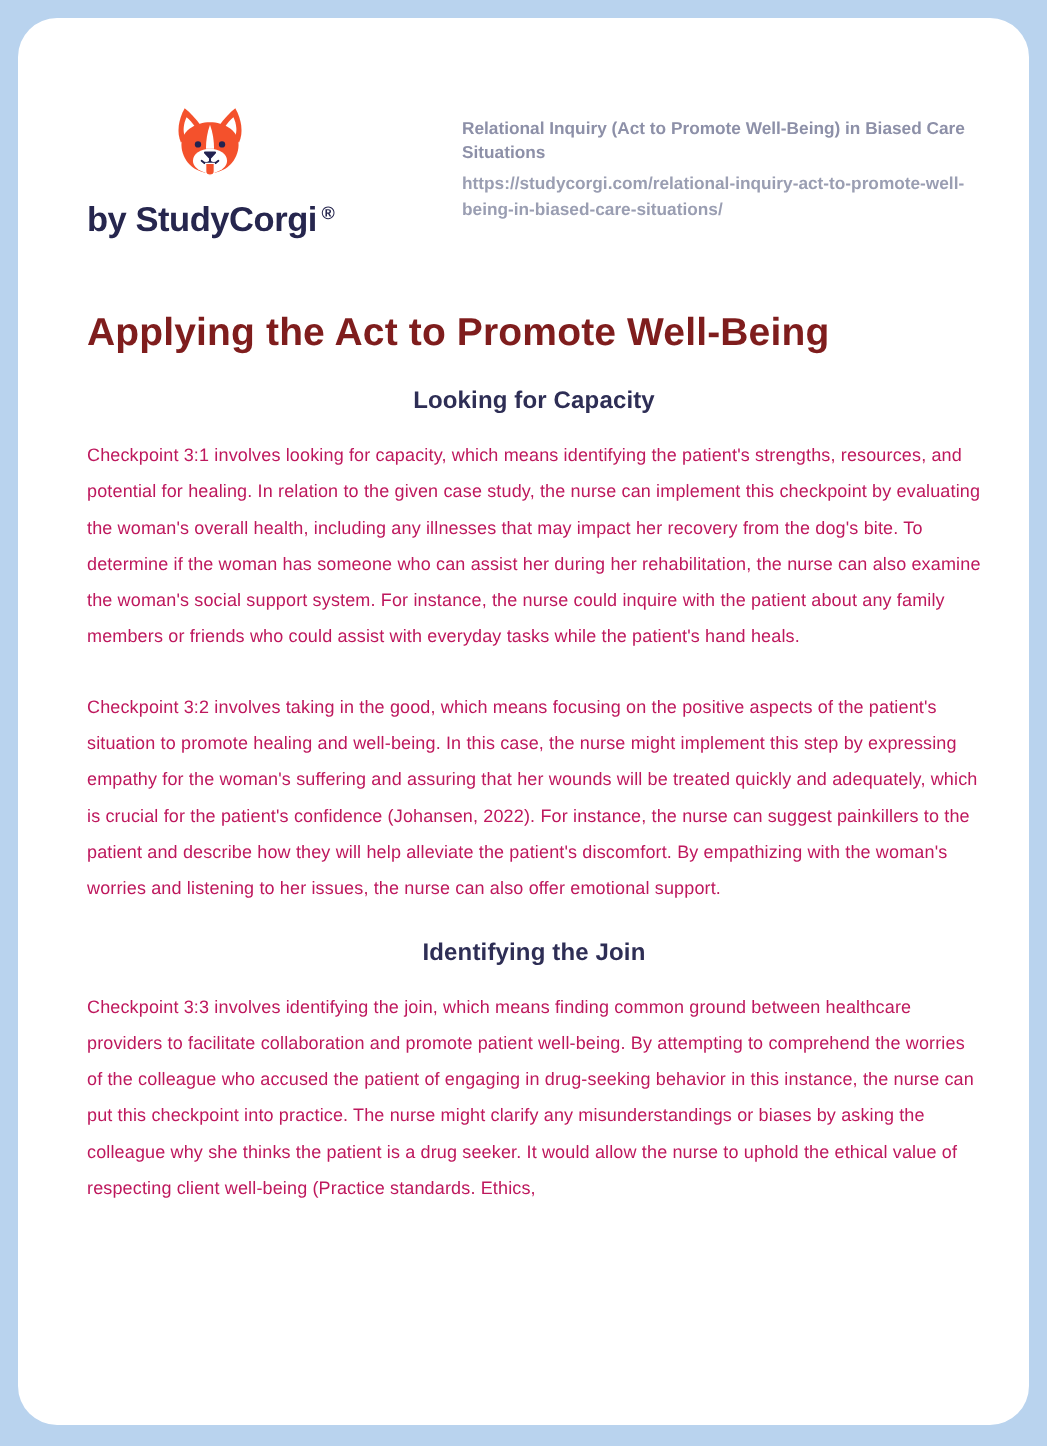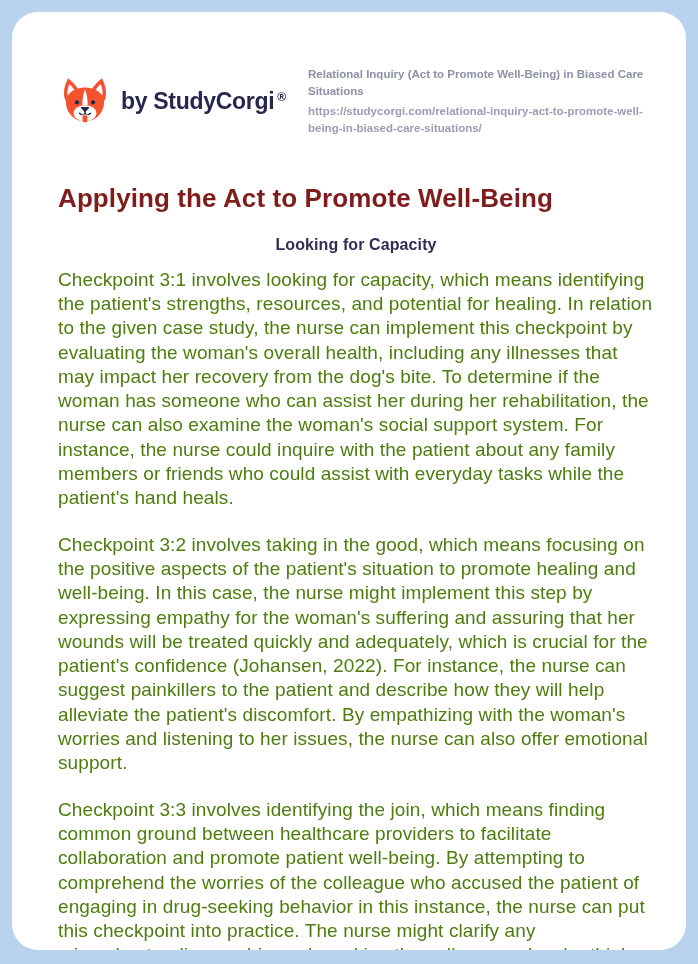--- a/index.html
+++ b/index.html
@@ -26,20 +26,21 @@
   .doc-header {
     display: flex;
     justify-content: space-between;
     align-items: center;
   }
   .logo {
     display: flex;
     align-items: center;
     gap: 9px;
     text-decoration: none;
+    flex-direction: column;
   }
   .logo svg { display: block; }
   .brand {
     font-size: 23px;
     font-weight: 800;
     color: #26264e;
     letter-spacing: -0.3px;
     white-space: nowrap;
   }
   .reg-mark {
@@ -79,23 +80,23 @@
   }
   .section-heading {
     font-size: 16px;
     font-weight: 700;
     color: #2e2e55;
     margin: 22px 0 14px 0;
     letter-spacing: 0.1px;
     text-align: center;
   }
   .section-body {
-    font-size: 19px;
+    font-size: 12px;
     line-height: 24.3px;
-    color: #4d7c0f;
+    color: #be185d;
     margin: 0 0 22px 0;
     letter-spacing: 0.1px;
   }
 </style>
 </head>
 <body>
 
 <div class="card">
 
   <header class="doc-header">
@@ -139,17 +140,18 @@
     <section>
       <h2 class="section-heading">Looking for Capacity</h2>
       <p class="section-body">Checkpoint 3:1 involves looking for capacity, which means identifying the patient's strengths, resources, and potential for healing. In relation to the given case study, the nurse can implement this checkpoint by evaluating the woman's overall health, including any illnesses that may impact her recovery from the dog's bite. To determine if the woman has someone who can assist her during her rehabilitation, the nurse can also examine the woman's social support system. For instance, the nurse could inquire with the patient about any family members or friends who could assist with everyday tasks while the patient's hand heals.</p>
     </section>
 
     <section>
       <p class="section-body">Checkpoint 3:2 involves taking in the good, which means focusing on the positive aspects of the patient's situation to promote healing and well-being. In this case, the nurse might implement this step by expressing empathy for the woman's suffering and assuring that her wounds will be treated quickly and adequately, which is crucial for the patient's confidence (Johansen, 2022). For instance, the nurse can suggest painkillers to the patient and describe how they will help alleviate the patient's discomfort. By empathizing with the woman's worries and listening to her issues, the nurse can also offer emotional support.</p>
     </section>
 
     <section>
+      <h2 class="section-heading">Identifying the Join</h2>
       <p class="section-body">Checkpoint 3:3 involves identifying the join, which means finding common ground between healthcare providers to facilitate collaboration and promote patient well-being. By attempting to comprehend the worries of the colleague who accused the patient of engaging in drug-seeking behavior in this instance, the nurse can put this checkpoint into practice. The nurse might clarify any misunderstandings or biases by asking the colleague why she thinks the patient is a drug seeker. It would allow the nurse to uphold the ethical value of respecting client well-being (Practice standards. Ethics,</p>
     </section>
   </main>
 
 </div>
 
 </body></html>

